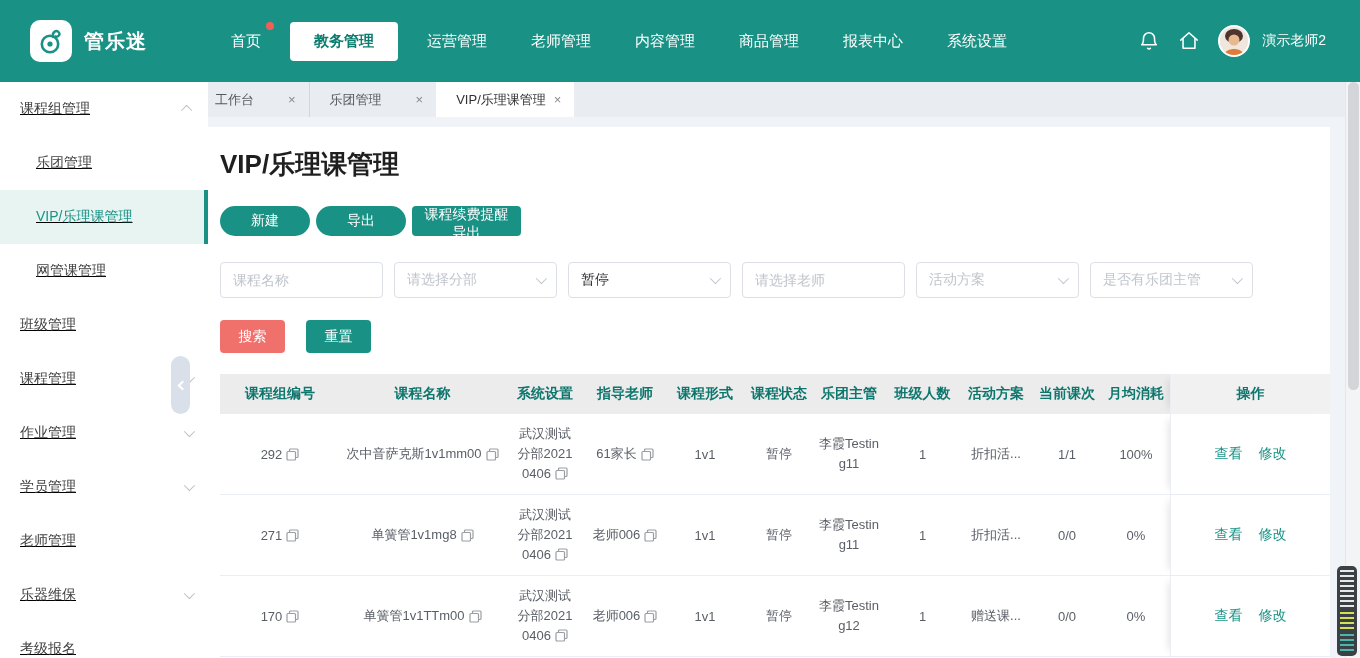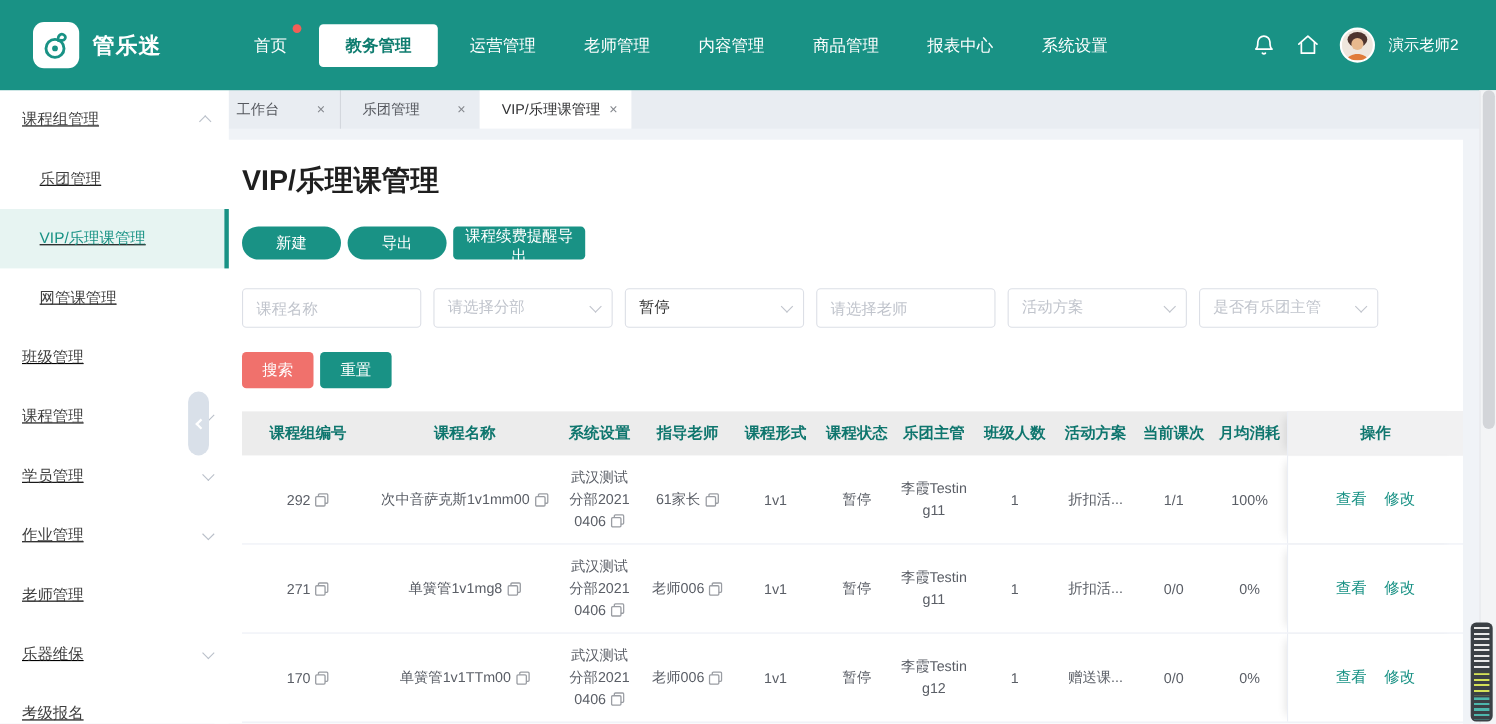--- a/index.html
+++ b/index.html
@@ -60,33 +60,33 @@
   .main { position:absolute; left:176px; top:117px; width:1168px; height:541px;
     background:#f0f3f7; }
   .card { position:absolute; left:19px; top:10px; width:1135px; height:531px;
     background:#fff; overflow:hidden; }
   .page-title { margin:20px 0 0 25px; font-size:26px; font-weight:700; color:#1f1f1f; }
   .actions { margin:24px 0 0 25px; display:flex; gap:6px; }
   .btn { border:none; border-radius:4px; font-size:14px; color:#fff; cursor:pointer;
     height:30px; padding:0 10px; font-family:inherit; }
   .btn.teal { background:#199285; }
   .btn.w90 { width:90px;border-radius:15px; }
-  .btn.w120 { width:120px;font-family:Liberation Serif, serif; }
+  .btn.w120 { width:109px;font-family:Liberation Serif, serif; }
   .filters { margin:26px 0 0 25px; display:flex; gap:11px; }
   .f-box { width:163px; height:36px; border:1px solid #dcdfe6; border-radius:4px;
     background:#fff; display:flex; align-items:center; padding:0 12px;
     font-size:14px; color:#c0c4cc; cursor:pointer; position:relative; }
   .f-box input { border:none; outline:none; width:100%; font-size:14px;
     font-family:inherit; color:#333; background:transparent; }
   .f-box input::placeholder { color:#c0c4cc; }
   .f-box.has-value { color:#333; }
   .f-chev { position:absolute; right:12px; width:8px; height:8px;
     border-right:1.5px solid #c0c4cc; border-bottom:1.5px solid #c0c4cc;
     transform:rotate(45deg) translateY(-2px); }
-  .search-row { margin:22px 0 0 25px; display:flex; gap:6px; }
+  .search-row { margin:22px 0 0 25px; display:flex; gap:21px; }
   .btn.salmon { background:#f0716c; width:65px; height:33px; }
   .btn.teal2 { background:#199285; width:65px; height:33px; }
 
   
   .table { margin:21px 0 0 25px; width:1110px; font-size:13px; color:#5a5e66; }
   .tr { display:flex; align-items:stretch; border-bottom:1px solid #ebeef5; }
   .th-row { background:#ececec; border-bottom:none; }
   .cell { display:flex; align-items:center; justify-content:center; text-align:center;
     padding:6px 2px; }
   .th-row .cell { color:#0f766e; font-weight:700; font-size:14px; height:40px; padding:0 2px; }
@@ -192,25 +192,25 @@
       <span>网管课管理</span>
     </div>
     <div class="side-item">
       <span>班级管理</span>
     </div>
     <div class="side-item">
       <span>课程管理</span>
       <span class="side-chev down"></span>
     </div>
     <div class="side-item">
+      <span>作业管理</span>
+      <span class="side-chev down"></span>
+    </div>
+    <div class="side-item">
       <span>学员管理</span>
-      <span class="side-chev down"></span>
-    </div>
-    <div class="side-item">
-      <span>作业管理</span>
       <span class="side-chev down"></span>
     </div>
     <div class="side-item">
       <span>老师管理</span>
     </div>
     <div class="side-item">
       <span>乐器维保</span>
       <span class="side-chev down"></span>
     </div>
     <div class="side-item">

